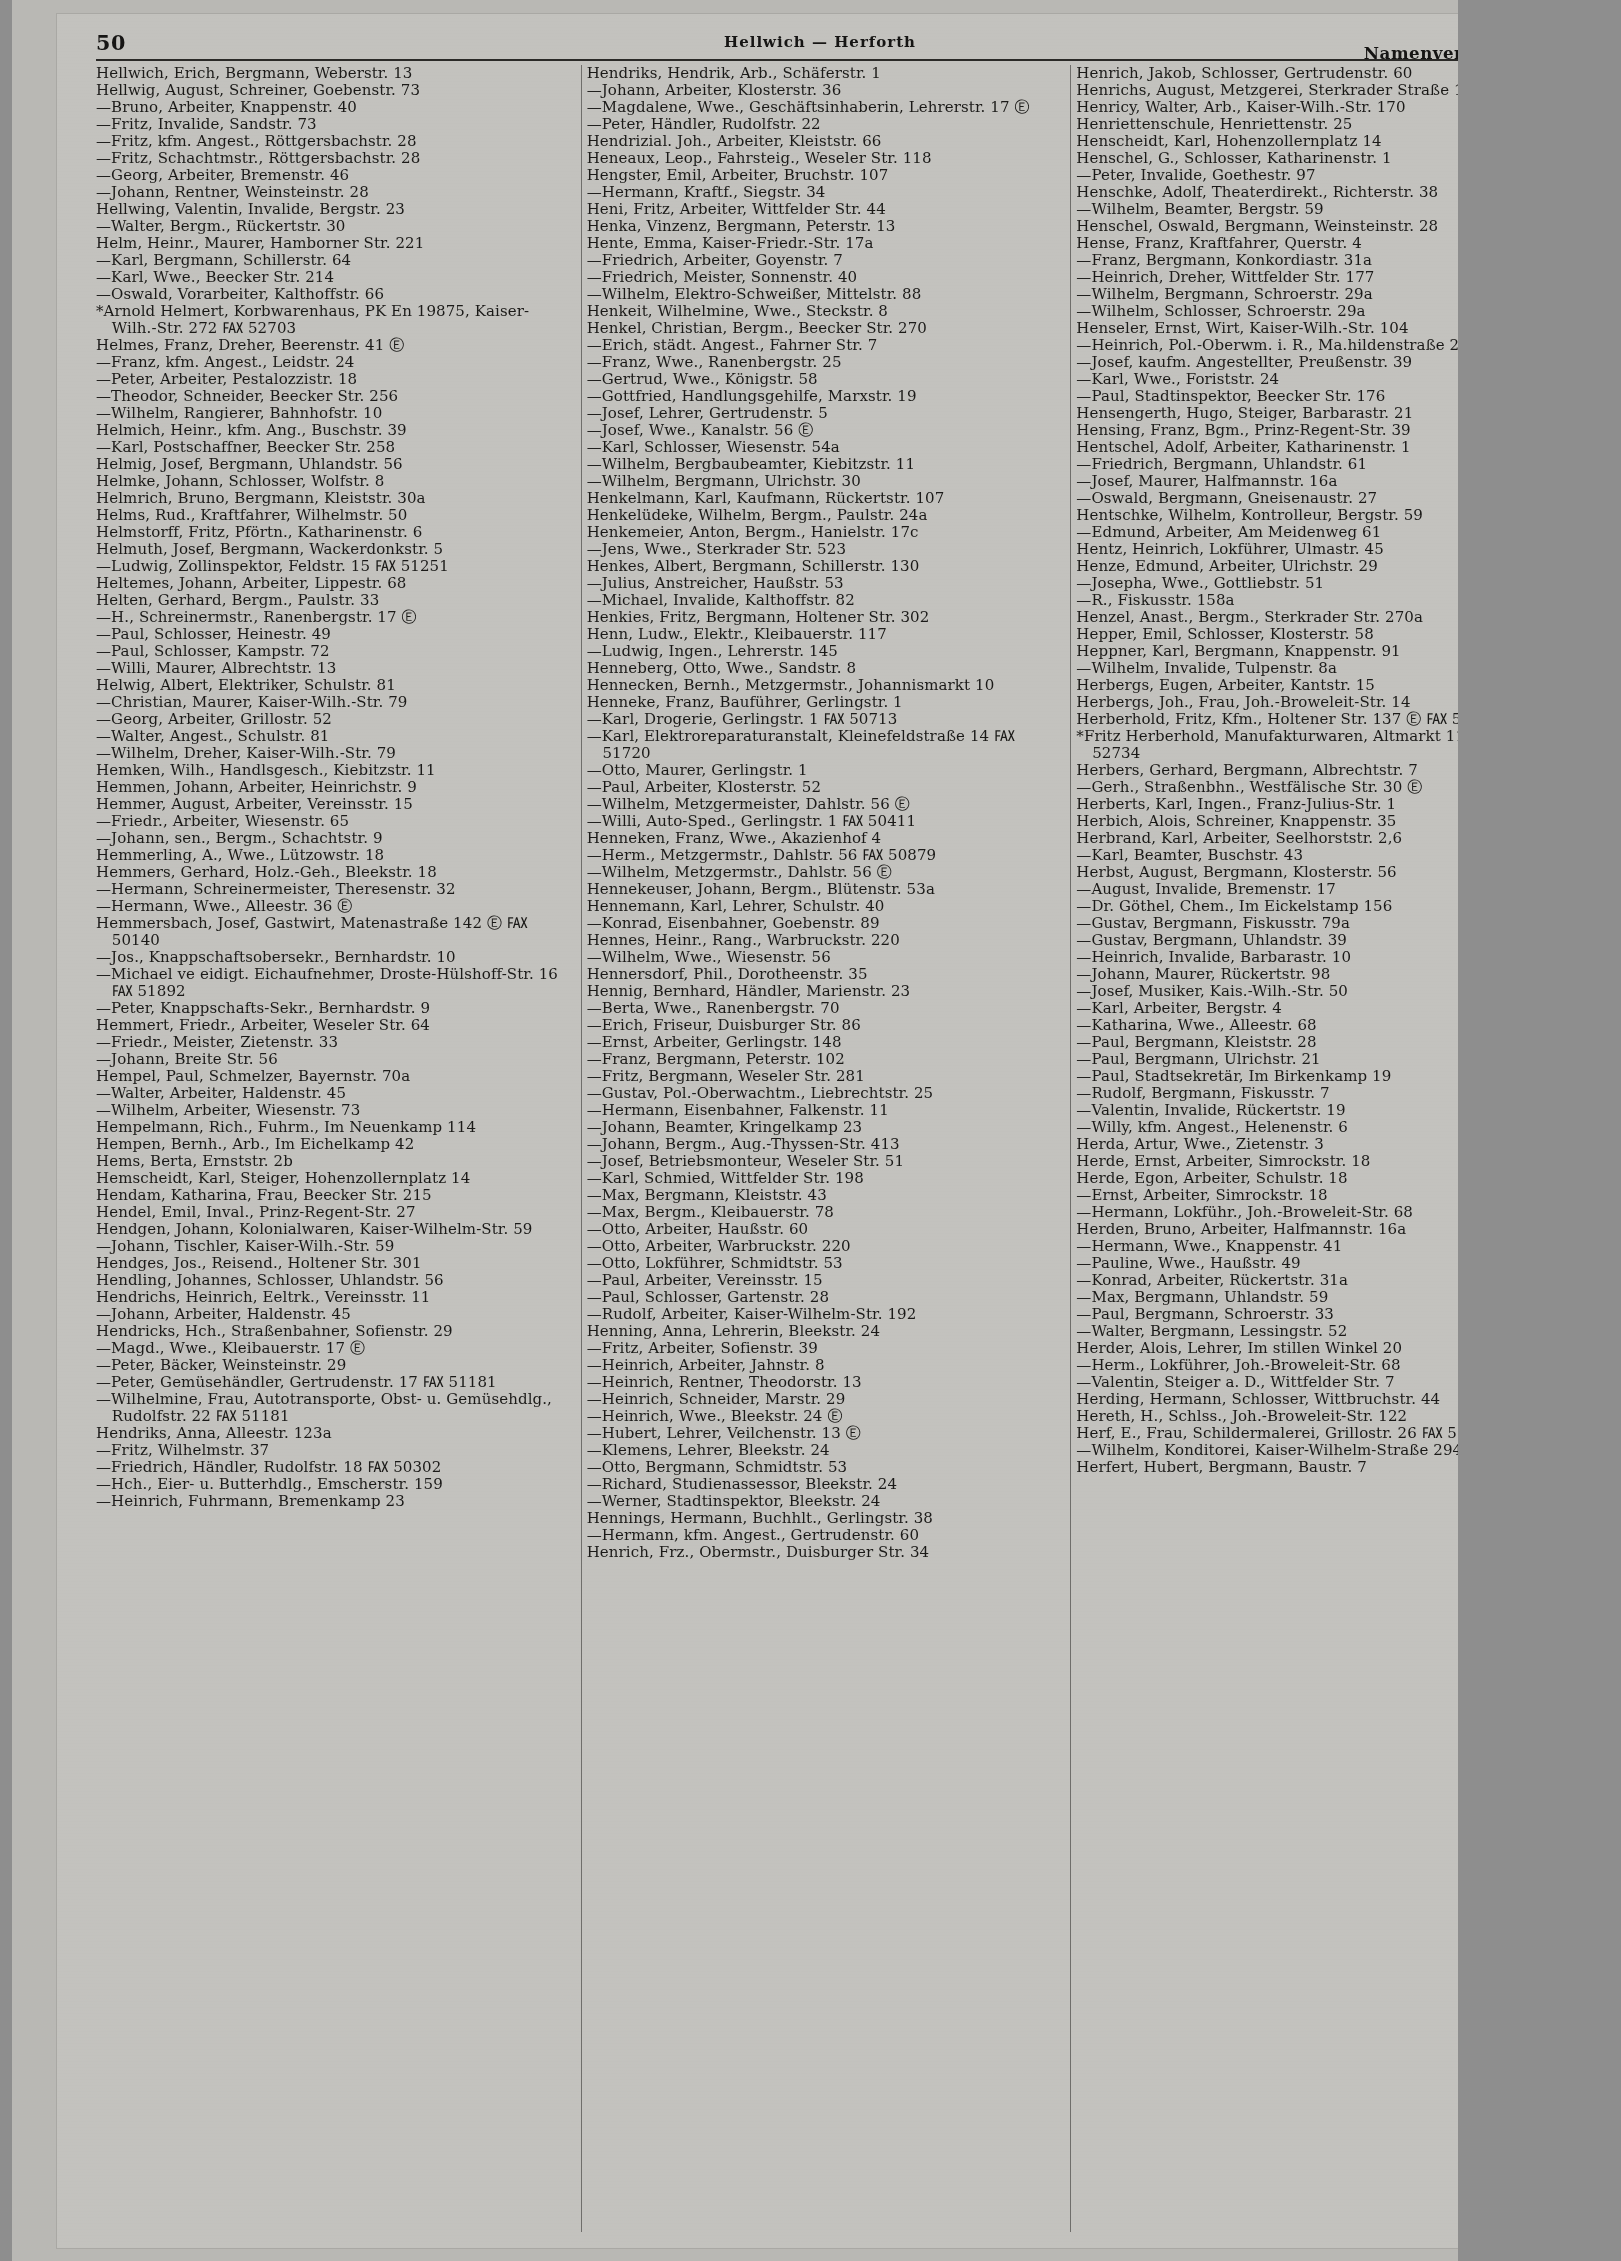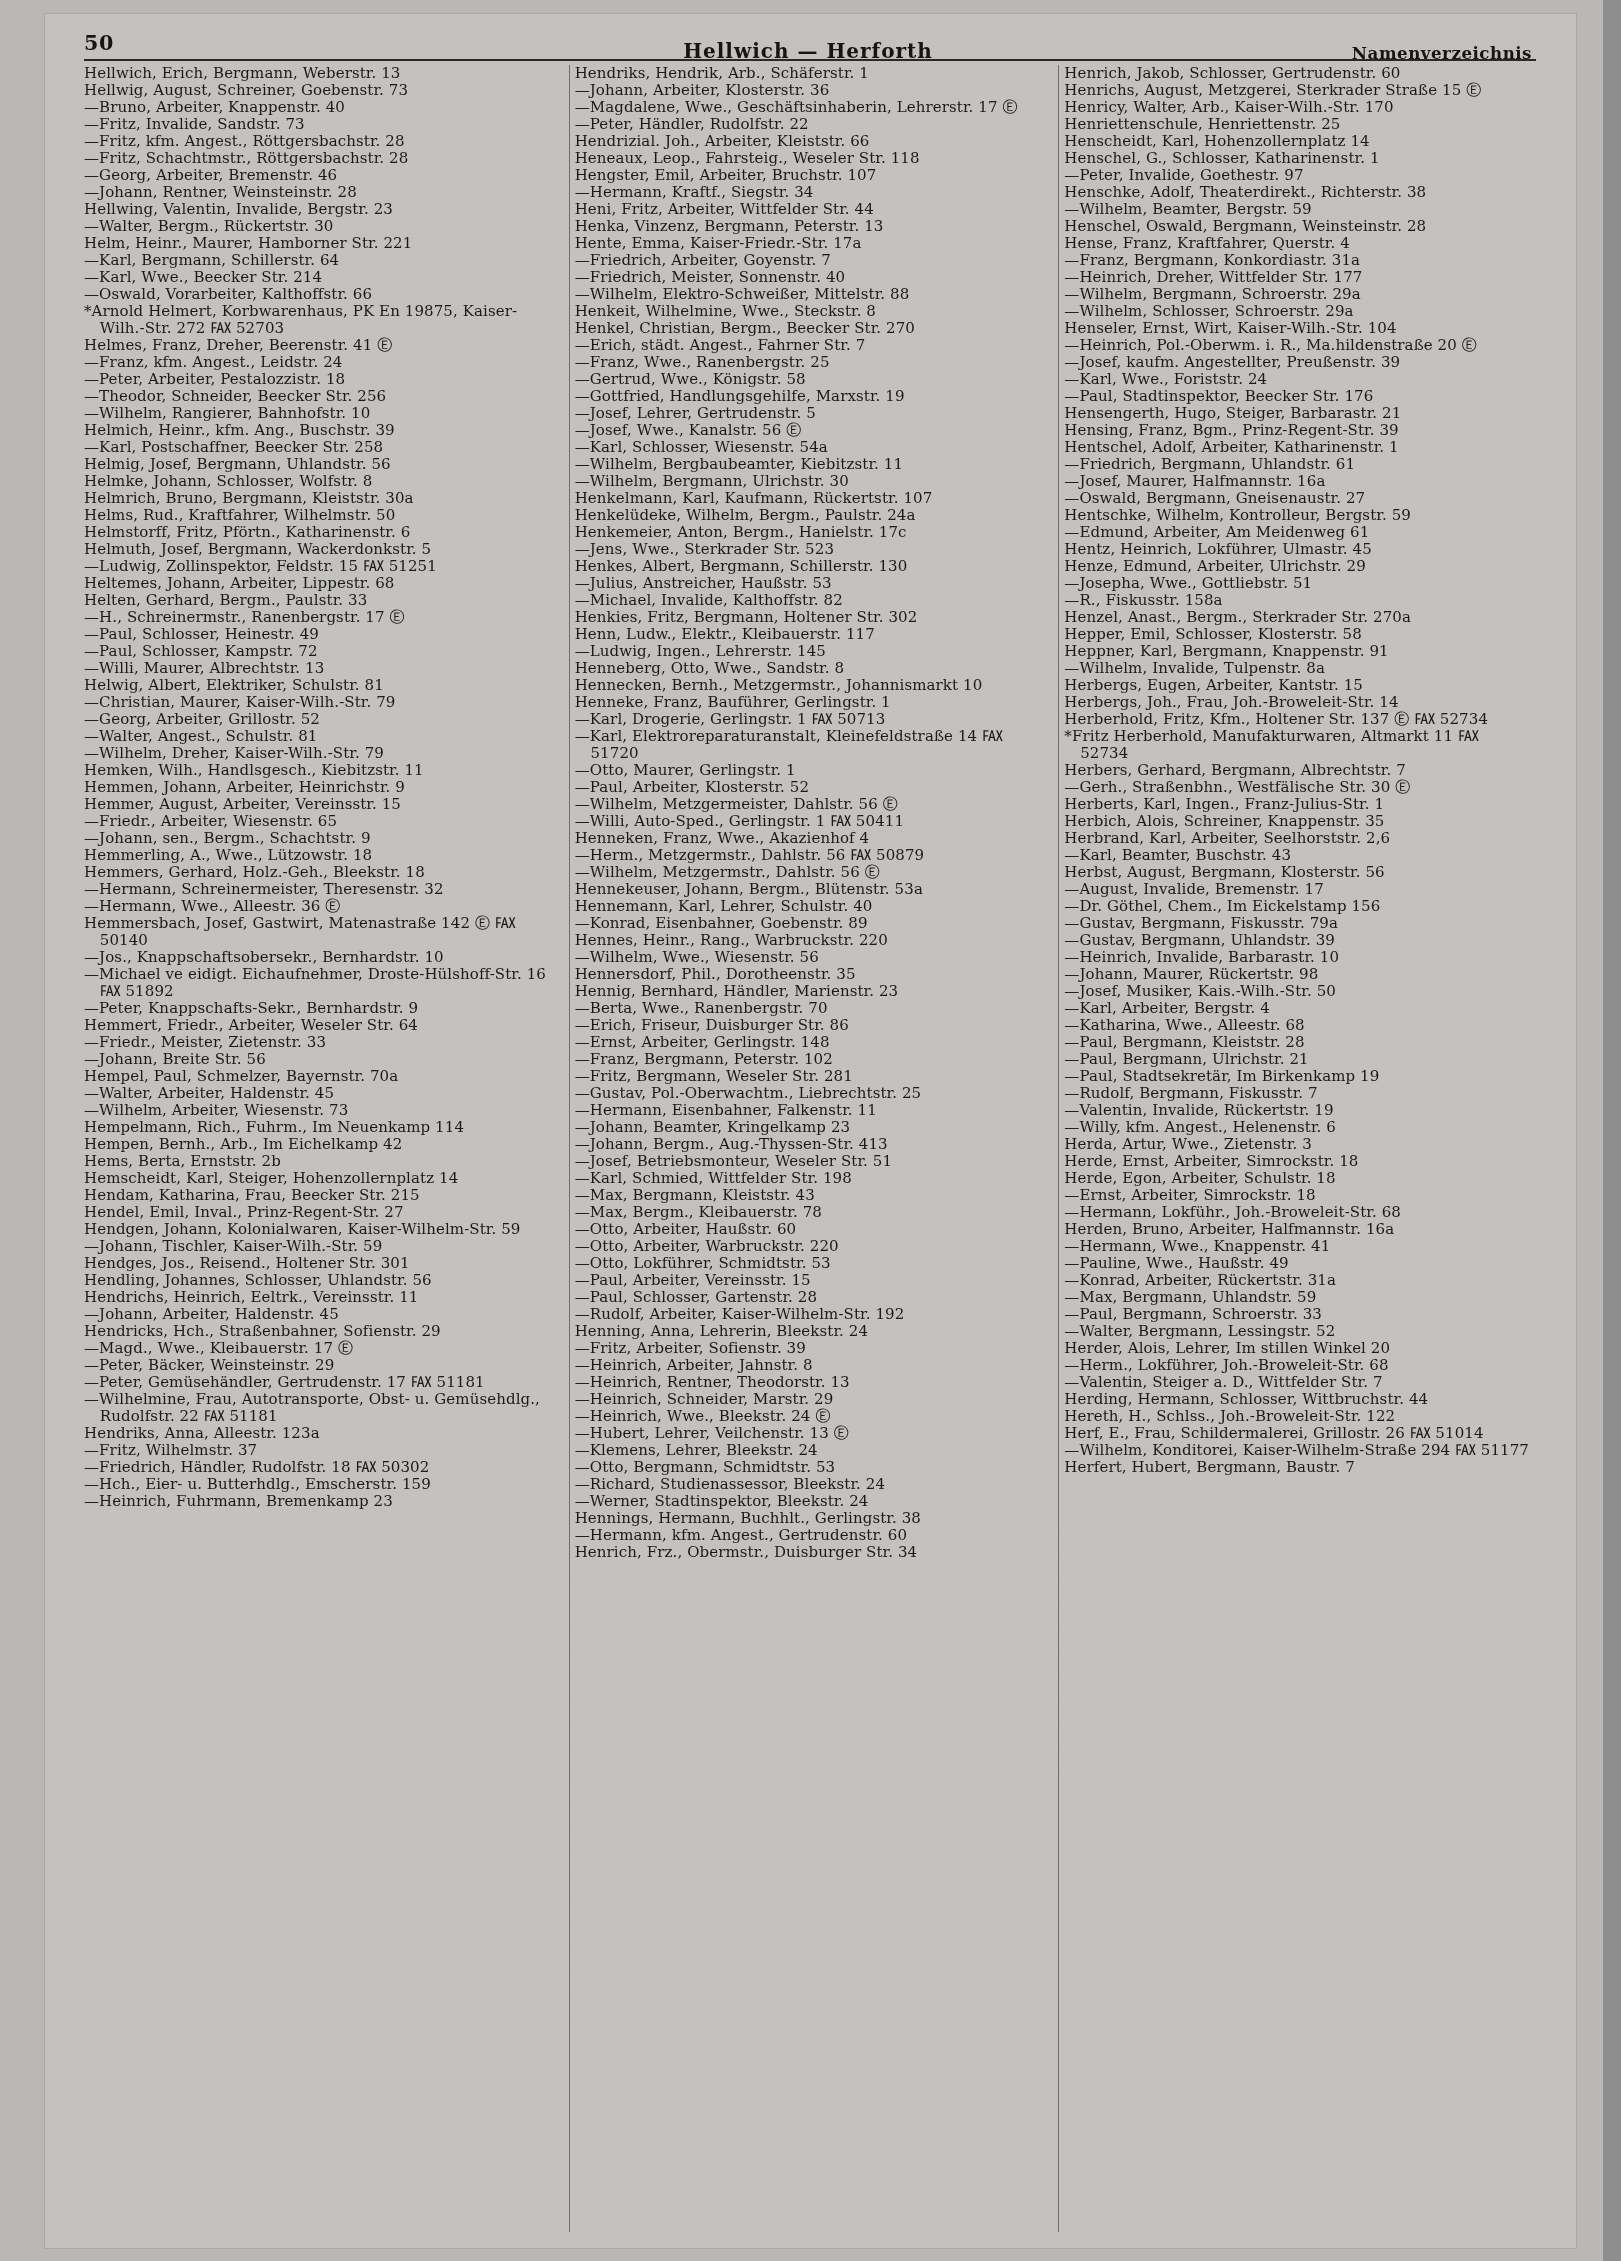--- a/index.html
+++ b/index.html
@@ -2,25 +2,26 @@
 <html><head>
 <meta charset="utf-8">
 <style>
   html, body {
     margin: 0;
     padding: 0;
     background: #8e8e8e;
   }
   .page {
     position: relative;
-    width: 1603px;
+    width: 1446px;
     height: 2262px;
     background: #b9b8b4;
     overflow: hidden;
     font-family: "DejaVu Serif", serif;
+    margin-left: 12px;
   }
   .paper {
     position: absolute;
     left: 45px;
     top: 13.8px;
     width: 1531px;
     height: 2234px;
     background: #c3c2be;
     box-shadow: 0 0 0 1px #a9a8a4;
   }
@@ -38,24 +39,24 @@
     position: absolute;
     left: 0;
     top: 0;
     font-size: 20.7px;
     font-weight: bold;
     letter-spacing: 0.5px;
   }
   .hdr .ctr {
     position: absolute;
     left: 0;
-    top: 8px;
+    top: 2px;
     width: 100%;
     text-align: center;
-    font-size: 20px;
+    font-size: 15px;
     font-weight: bold;
     letter-spacing: 1px;
   }
   .hdr .rt {
     position: absolute;
     right: 0;
     top: 12px;
     font-size: 16.7px;
     font-weight: bold;
     letter-spacing: 0.5px;

